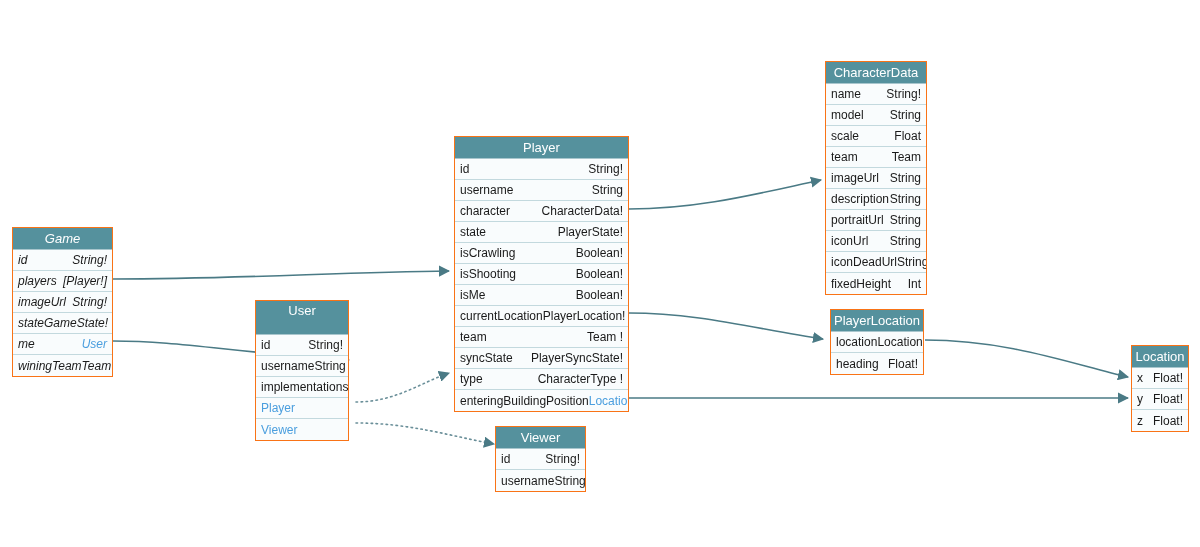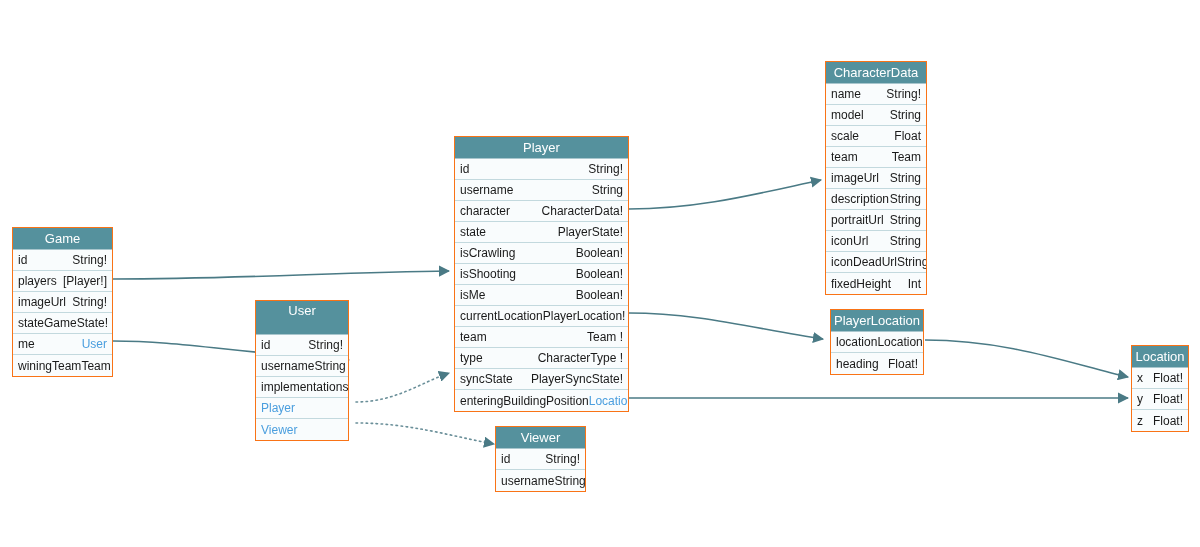--- a/index.html
+++ b/index.html
@@ -119,21 +119,21 @@
 
     <path d="M 629 398 C 800 398, 980 398, 1128 398" fill="none" stroke="#4a7a85" stroke-width="1.6" marker-end="url(#arrow)"></path>
 
     <path d="M 925 340 C 1010 340, 1075 365, 1128 377" fill="none" stroke="#4a7a85" stroke-width="1.6" marker-end="url(#arrow)"></path>
 
     <path d="M 356 402 C 395 402, 420 383, 449 373" fill="none" stroke="#6a8f99" stroke-width="1.6" stroke-dasharray="1.5 3.5" stroke-linecap="round" marker-end="url(#arrowdot)"></path>
 
     <path d="M 356 423 C 410 423, 450 436, 494 444" fill="none" stroke="#6a8f99" stroke-width="1.6" stroke-dasharray="1.5 3.5" stroke-linecap="round" marker-end="url(#arrowdot)"></path>
   </svg>
 
-  <div class="entity" style="left:12px; top:227px; width:101px;">
+  <div class="entity" style="left:12px; top:227px; width:101px;font-style:italic;">
     <div class="entity-header">Game</div>
     <div class="row">
       <span class="fname">id</span>
       <span class="ftype">String!</span>
     </div>
     <div class="row">
       <span class="fname">players</span>
       <span class="ftype"><span>[</span><span class="link">Player!</span><span>]</span></span>
     </div>
     <div class="row">
@@ -210,28 +210,28 @@
     </div>
     <div class="row">
       <span class="fname">currentLocation</span>
       <span class="ftype"><span class="link">PlayerLocation</span><span>!</span></span>
     </div>
     <div class="row">
       <span class="fname">team</span>
       <span class="ftype">Team !</span>
     </div>
     <div class="row">
+      <span class="fname">syncState</span>
+      <span class="ftype">PlayerSyncState!</span>
+    </div>
+    <div class="row">
       <span class="fname">type</span>
       <span class="ftype">CharacterType !</span>
     </div>
     <div class="row">
-      <span class="fname">syncState</span>
-      <span class="ftype">PlayerSyncState!</span>
-    </div>
-    <div class="row">
       <span class="fname">enteringBuildingPosition</span>
       <span class="ftype link">Location</span>
     </div>
   </div>
 
   <div class="entity" style="left:495px; top:426px; width:91px;">
     <div class="entity-header">Viewer</div>
     <div class="row">
       <span class="fname">id</span>
       <span class="ftype">String!</span>

